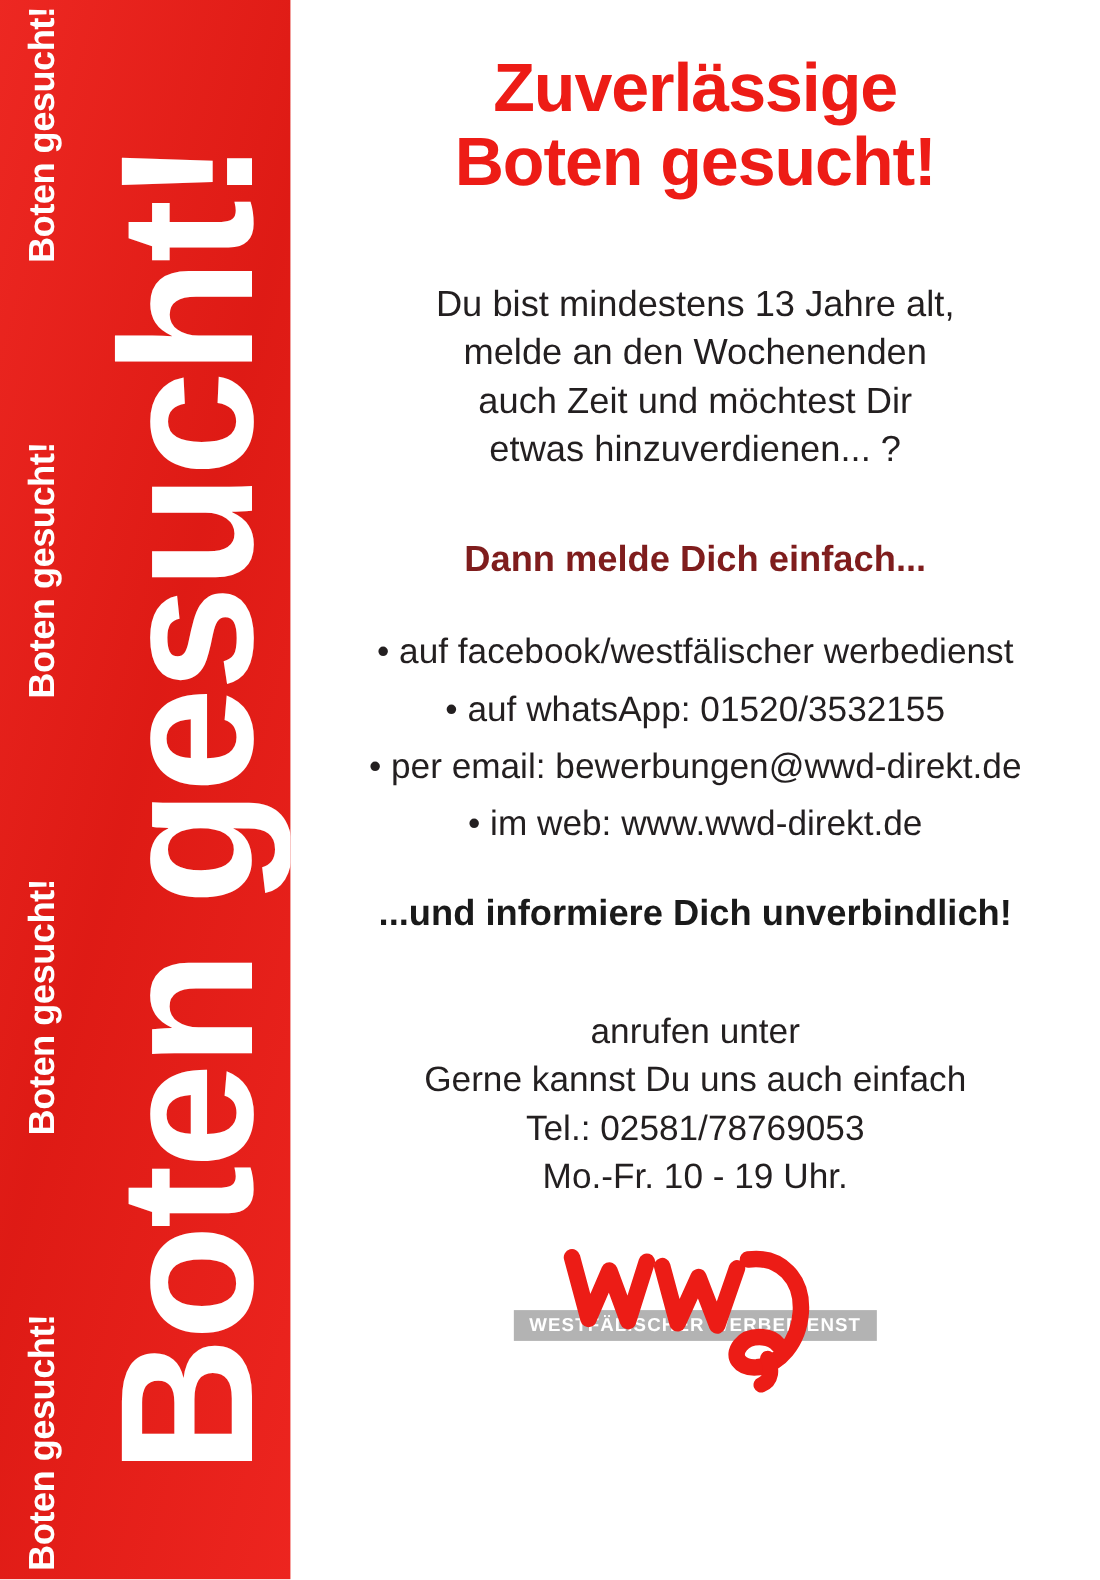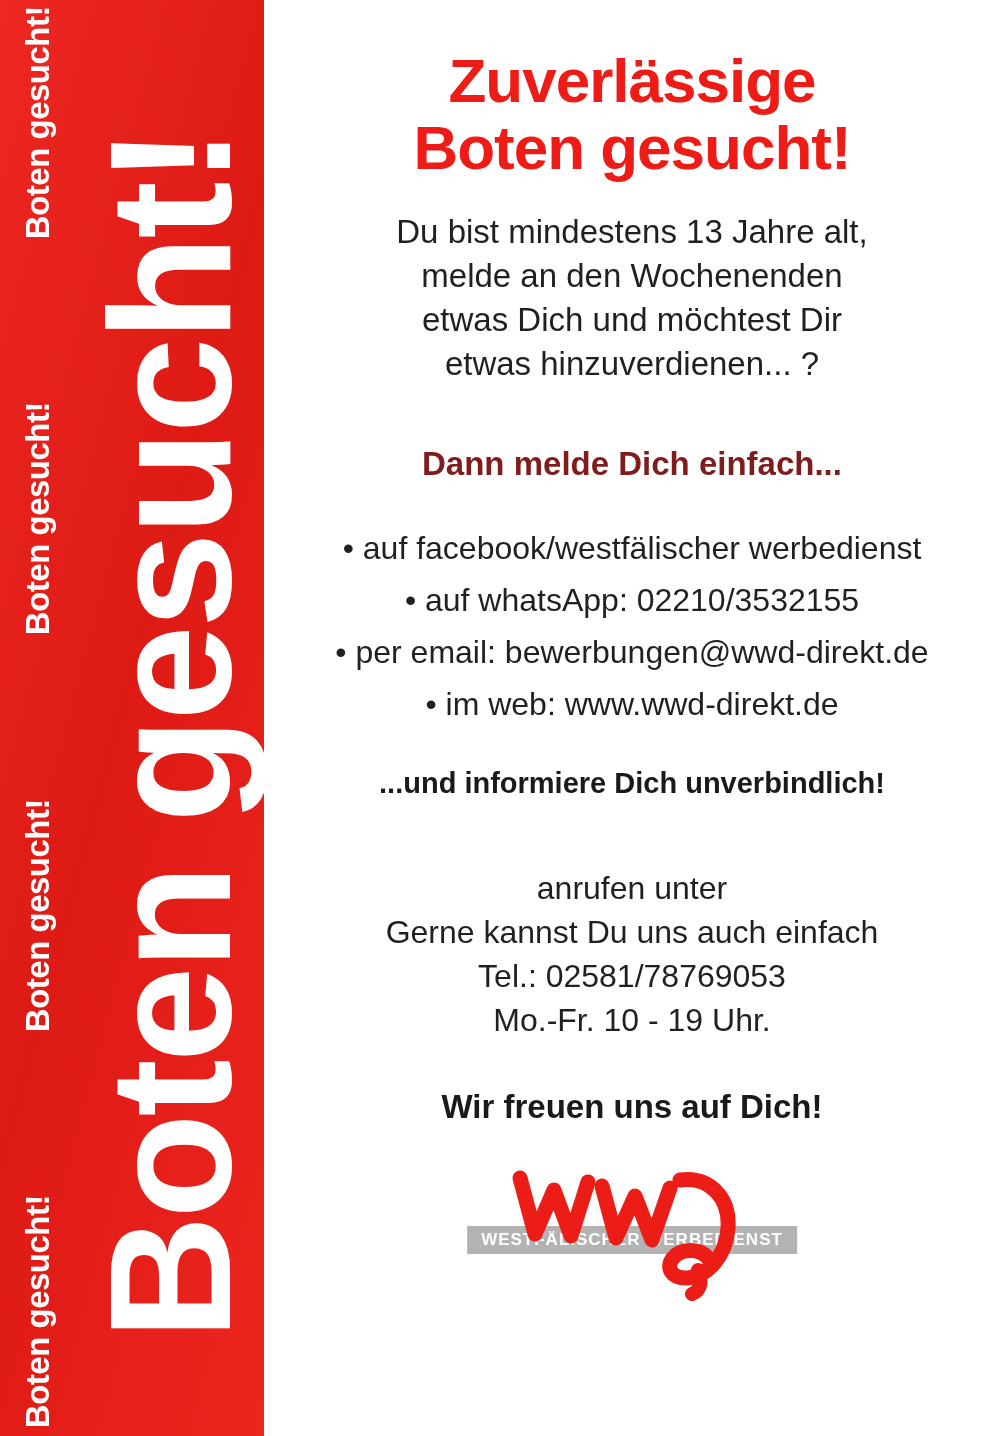--- a/index.html
+++ b/index.html
@@ -92,21 +92,21 @@
     line-height: 1.08;
     letter-spacing: -1px;
     margin-top: 32px;
   }
   .headline div { white-space: nowrap; }
 
   .intro {
     color: #231f20;
     font-size: 33px;
     line-height: 1.33;
-    margin-top: 28px;
+    margin-top: 72px;
   }
   .intro div { white-space: nowrap; }
 
   .bold-line {
     color: #7f1d1d;
     font-weight: bold;
     font-size: 33px;
     margin-top: 60px;
     white-space: nowrap;
   }
@@ -115,21 +115,21 @@
     margin-top: 40px;
     color: #231f20;
     font-size: 32px;
     line-height: 1.62;
   }
   .contact-list div { white-space: nowrap; }
 
   .bold-line2 {
     color: #1a1a1a;
     font-weight: bold;
-    font-size: 29px;
+    font-size: 33px;
     margin-top: 36px;
     white-space: nowrap;
   }
 
   .phone-block {
     color: #231f20;
     font-size: 32px;
     line-height: 1.38;
     margin-top: 66px;
   }
@@ -191,43 +191,42 @@
   <div class="content">
 
     <div class="headline">
       <div>Zuverlässige</div>
       <div>Boten gesucht!</div>
     </div>
 
     <div class="intro">
       <div>Du bist mindestens 13 Jahre alt,</div>
       <div>melde an den Wochenenden</div>
-      <div>etwas Dich und möchtest Dir</div>
+      <div>auch Zeit und möchtest Dir</div>
       <div>etwas hinzuverdienen... ?</div>
     </div>
 
     <div class="bold-line">Dann melde Dich einfach...</div>
 
     <div class="contact-list">
       <div>• auf facebook/westfälischer werbedienst</div>
-      <div>• auf whatsApp: 02210/3532155</div>
+      <div>• auf whatsApp: 01520/3532155</div>
       <div>• per email: bewerbungen@wwd-direkt.de</div>
       <div>• im web: www.wwd-direkt.de</div>
     </div>
 
     <div class="bold-line2">...und informiere Dich unverbindlich!</div>
 
     <div class="phone-block">
       <div>anrufen unter</div>
       <div>Gerne kannst Du uns auch einfach</div>
       <div>Tel.: 02581/78769053</div>
       <div>Mo.-Fr. 10 - 19 Uhr.</div>
     </div>
 
-    <div class="closing">Wir freuen uns auf Dich!</div>
 
     <div class="logo-wrap">
       <div class="logo-tagline">WESTFÄLISCHER WERBEDIENST</div>
       <svg class="logo-mark" width="260" height="150" viewBox="0 0 260 150" aria-hidden="true">
         <g fill="none" stroke="#ec1c16" stroke-width="15" stroke-linecap="round" stroke-linejoin="round">
           <path d="M18 26 L33 82 L52 38 L69 84 L86 30"></path>
           <path d="M100 34 L114 86 L133 44 L150 88 L168 36"></path>
           <path d="M178 28 C208 24 228 46 226 76 C224 104 206 124 186 126 C170 127 163 116 171 106 C179 96 198 96 206 106"></path>
         </g>
         <path d="M196 118 C200 128 200 138 190 142" fill="none" stroke="#ec1c16" stroke-width="14" stroke-linecap="round"></path>

